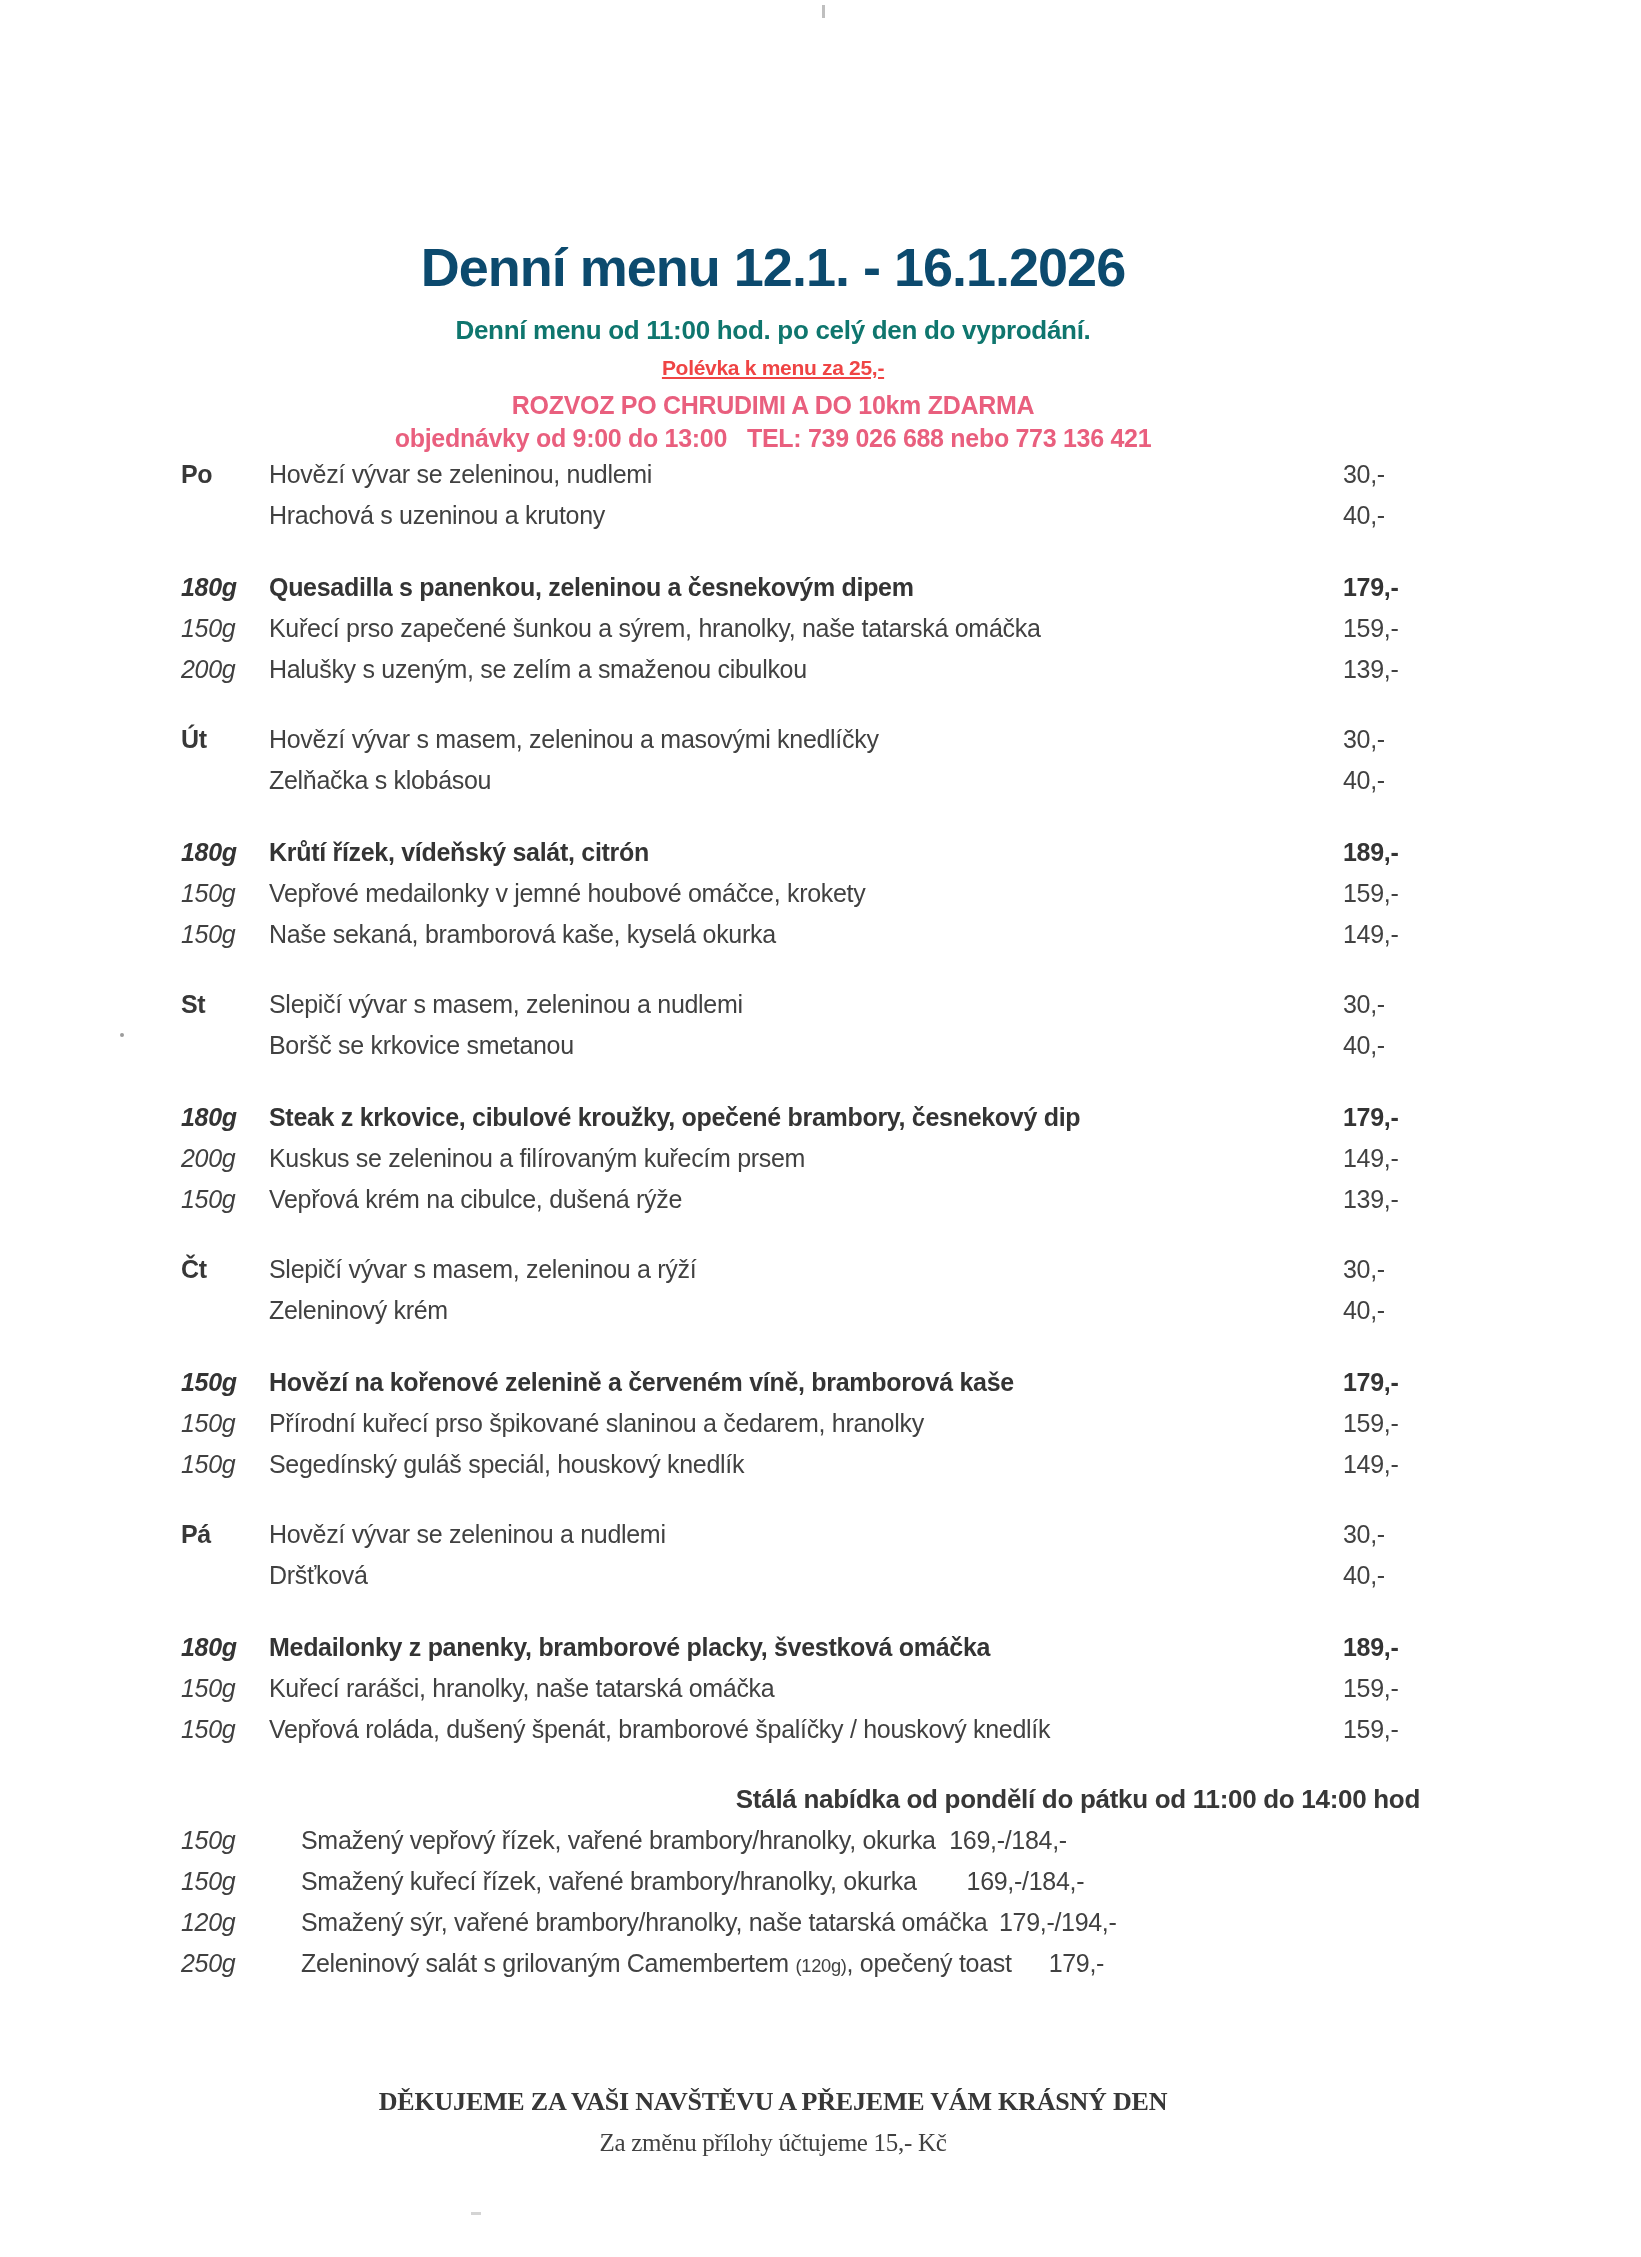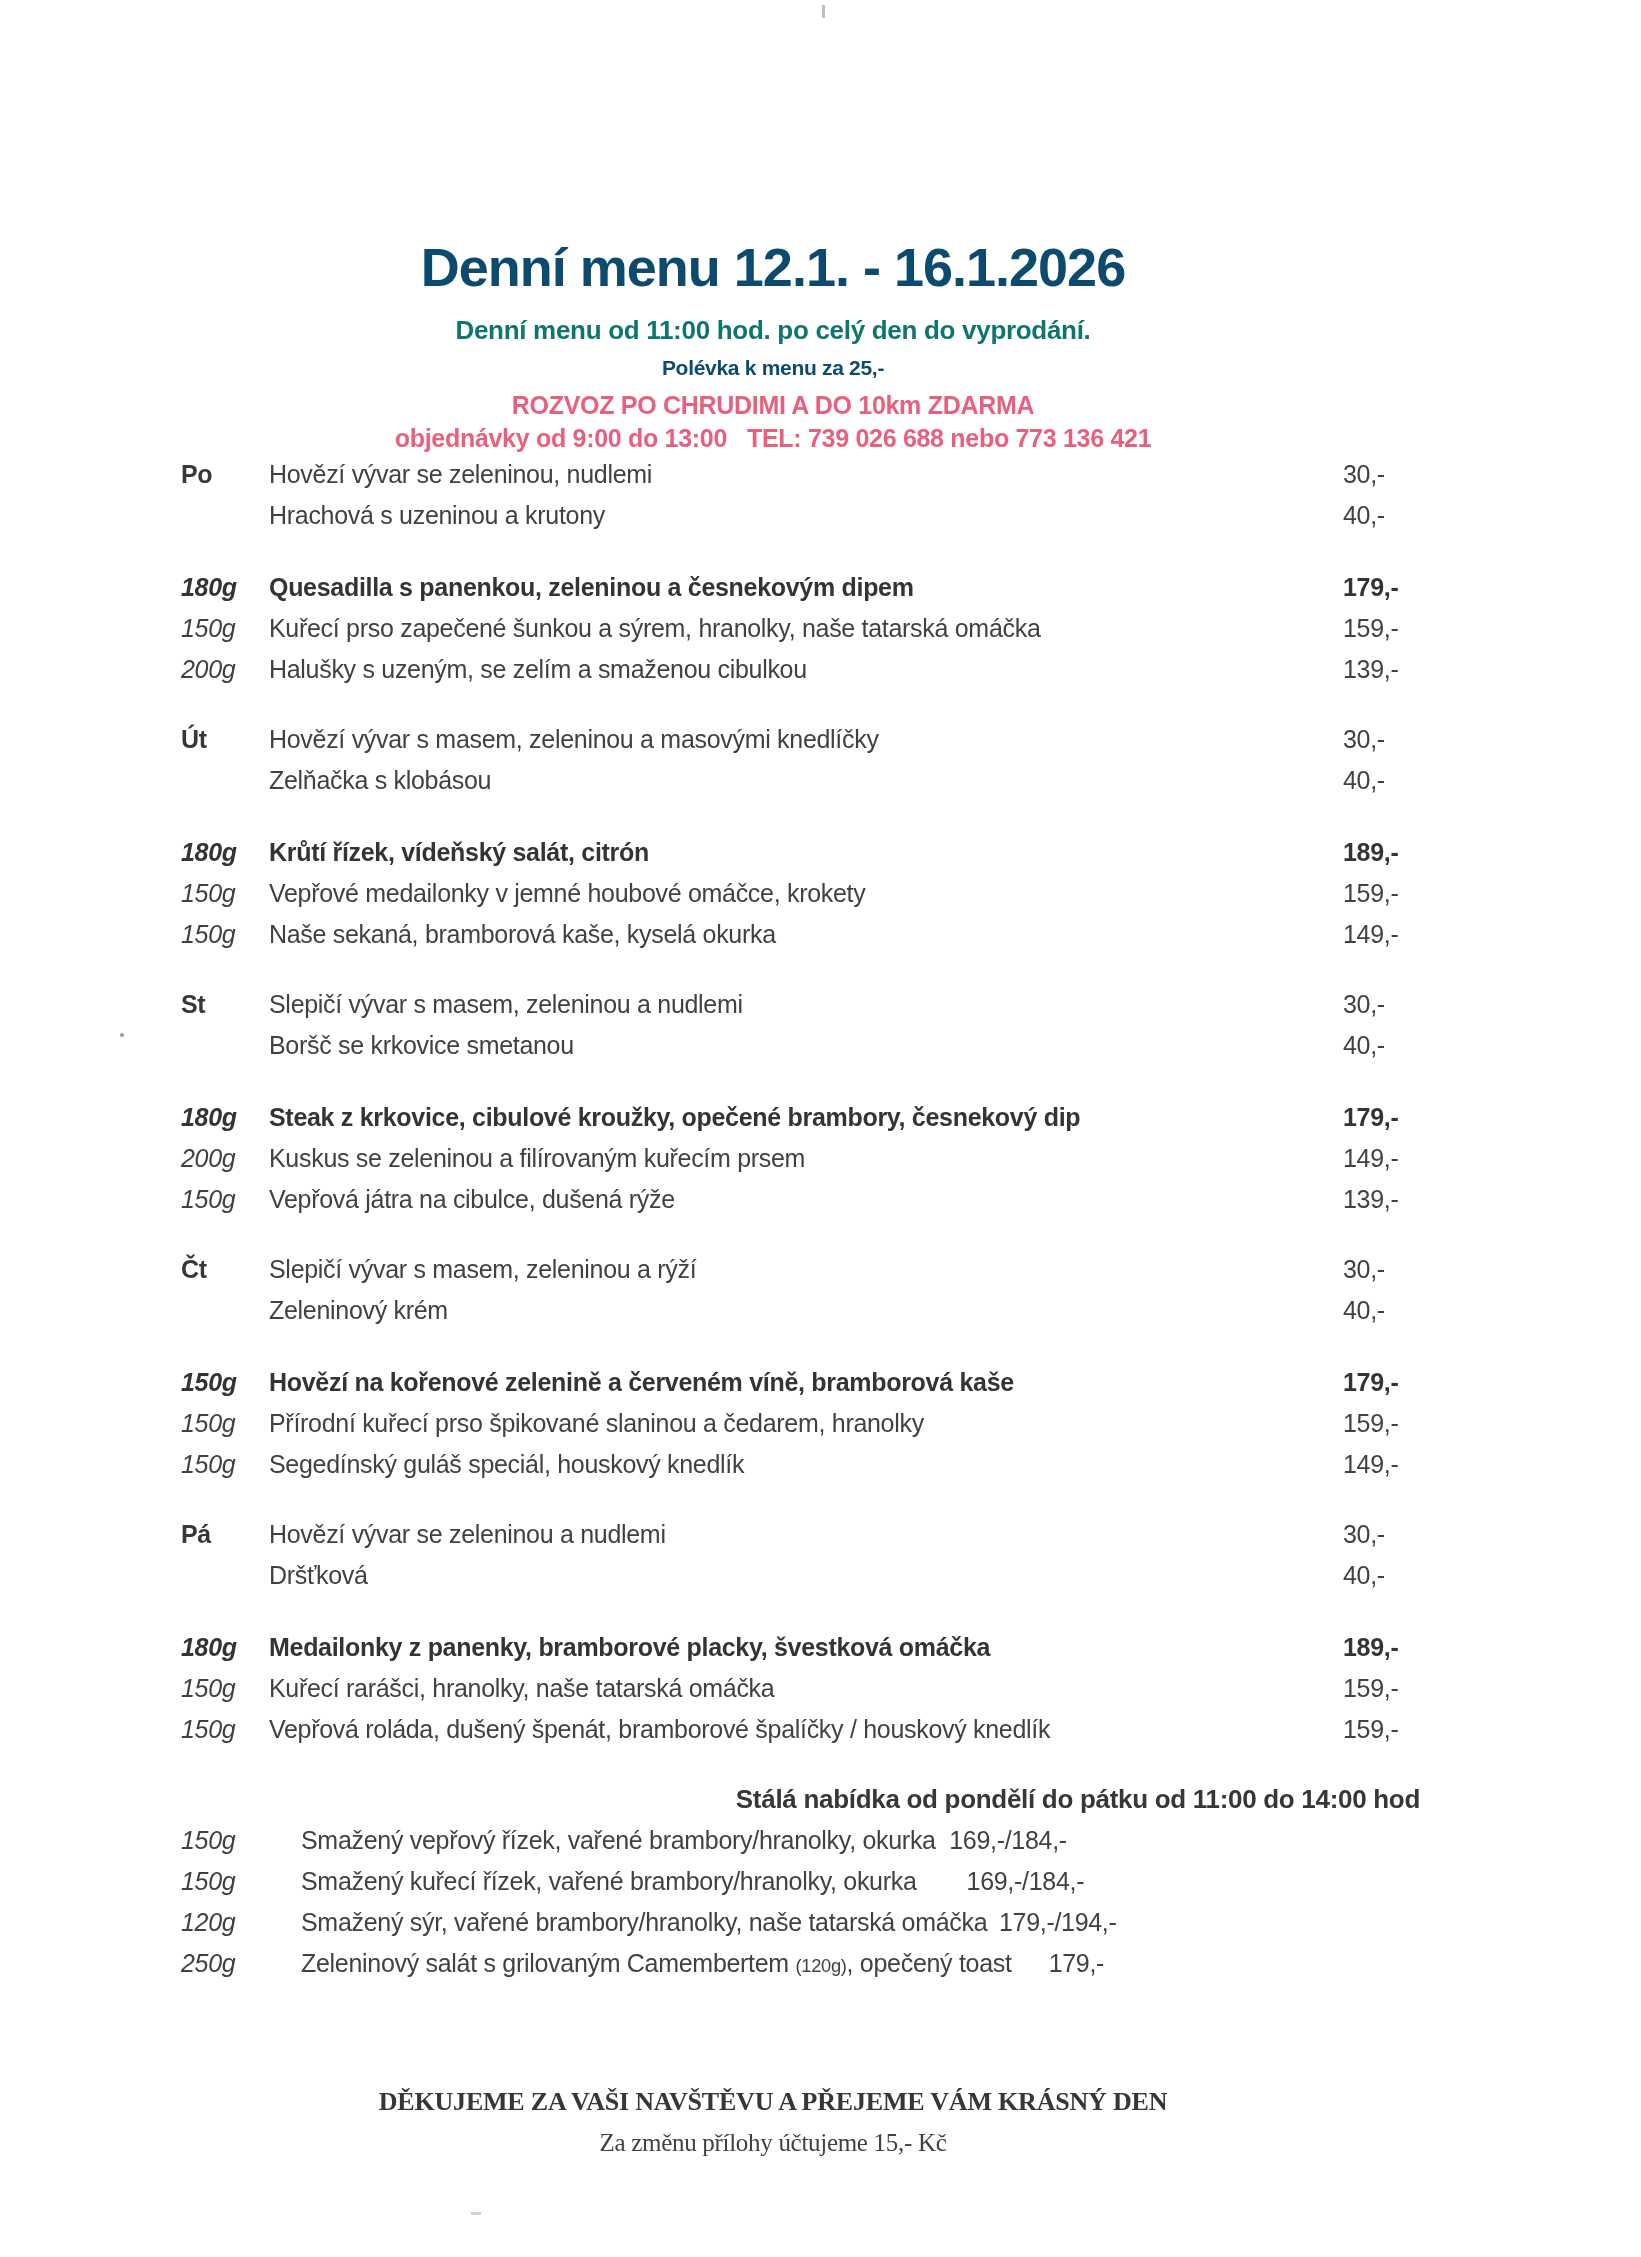--- a/index.html
+++ b/index.html
@@ -12,21 +12,21 @@
     color:#3e3e3e;
     letter-spacing:-0.3px;
   }
   .center-wrap{margin-left:126px;width:1294px;text-align:center;}
   .doc-title{
     padding-top:243px;
     font-size:54px;line-height:48px;font-weight:700;
     color:#0c4a6e;letter-spacing:-1px;
   }
   .doc-subtitle{margin-top:23px;font-size:26px;line-height:33px;font-weight:700;color:#0f766e;}
-  .soup-note{margin-top:5.8px;font-size:21px;line-height:29px;font-weight:700;color:#0c4a6e;}
+  .soup-note{margin-top:5.8px;font-size:21px;line-height:29px;font-weight:700;color:#ef4444;text-decoration:underline;}
   .pink{color:#e95f7e;font-weight:700;}
   .delivery{margin-top:7px;font-size:25px;line-height:32px;}
   .orders{margin-top:1px;font-size:25px;line-height:32px;white-space:pre-wrap;}
   .menu{margin-left:181px;margin-top:0px;}
   .row{
     display:grid;
     grid-template-columns:88px 1074px 174px;
     align-items:center;
     height:41px;
     font-size:25px;
@@ -160,21 +160,21 @@
           <span class="dish">Steak z krkovice, cibulové kroužky, opečené brambory, česnekový dip</span>
           <span class="price">179,-</span>
         </div>
         <div class="row">
           <span class="weight">200g</span>
           <span class="dish">Kuskus se zeleninou a filírovaným kuřecím prsem</span>
           <span class="price">149,-</span>
         </div>
         <div class="row">
           <span class="weight">150g</span>
-          <span class="dish">Vepřová játra na cibulce, dušená rýže</span>
+          <span class="dish">Vepřová krém na cibulce, dušená rýže</span>
           <span class="price">139,-</span>
         </div>
       </div>
     </section>
 
     <section>
       <div class="soup-group">
         <div class="row">
           <span class="day-label">Čt</span>
           <span class="dish">Slepičí vývar  s masem, zeleninou a rýží</span>

